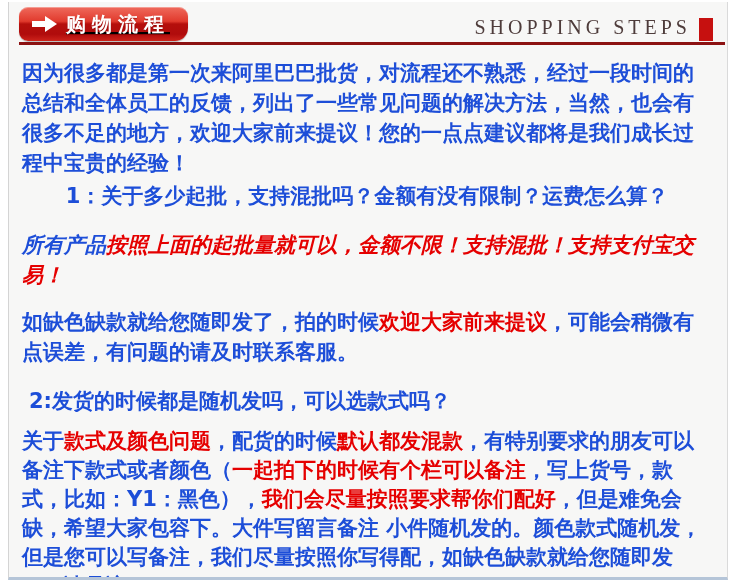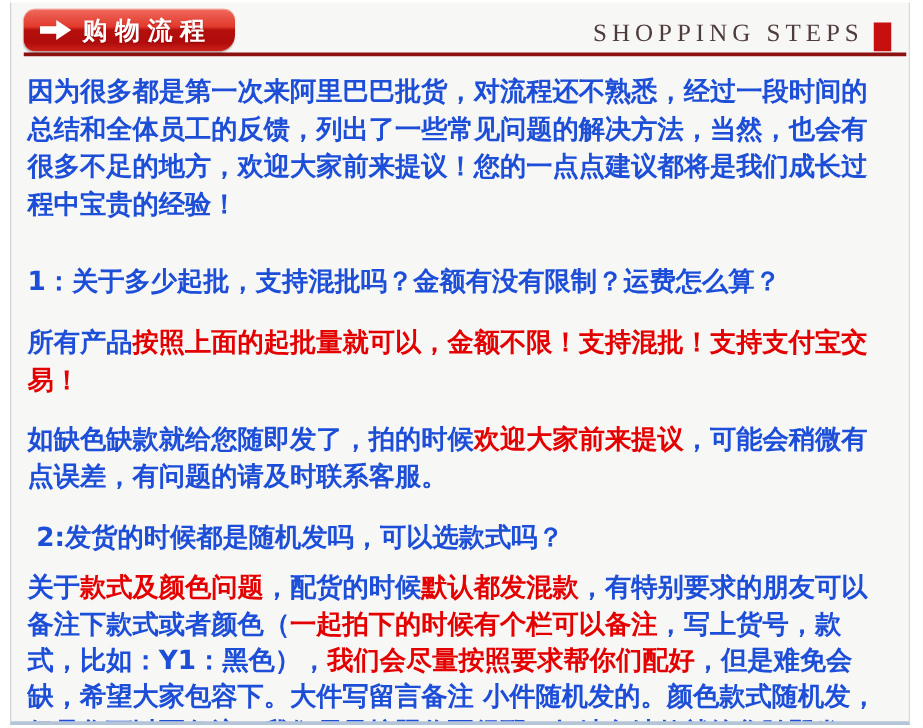--- a/index.html
+++ b/index.html
@@ -40,20 +40,21 @@
     top: 5px;
     height: 34px;
     display: flex;
     align-items: center;
     gap: 9px;
     padding: 0 18px 0 13px;
     background: linear-gradient(180deg, #ef6a5c 0%, #e13a2d 42%, #b50f0c 50%, #b00c0c 80%, #ce231b 100%);
     border-radius: 9px 9px 13px 9px;
     box-shadow: inset 0 1px 0 rgba(255,255,255,0.35), 0 1px 1px rgba(0,0,0,0.25);
     z-index: 2;
+    text-decoration: underline;
   }
   .arrow {
     display: inline-flex;
     width: 25px;
     height: 16px;
   }
   .badge-label {
     color: #ffffff;
     font-size: 20px;
     font-weight: 700;
@@ -80,22 +81,22 @@
     background: #c6100f;
   }
   .text-area {
     padding: 13px 15px 0 13px;
     font-size: 21px;
     font-weight: 700;
     line-height: 30px;
     color: #161616;
   }
   .para { margin: 0; }
-  .para-q1 { margin-top: 32px; }
-  .para-a1 { margin-top: 19px; }
+  .para-q1 { margin-top: 3px; text-align: center; }
+  .para-a1 { margin-top: 19px; font-style: italic; }
   .para-shipping { margin-top: 17px; }
   .para-q2 { margin-top: 19px; padding-left: 7px; }
   .para-styles { margin-top: 11px; line-height: 29px; }
   .seg-black { color: #1d4ed8; }
   .seg-red { color: #e50000; }
 </style>
 </head>
 <body>
 
 <div class="panel">

